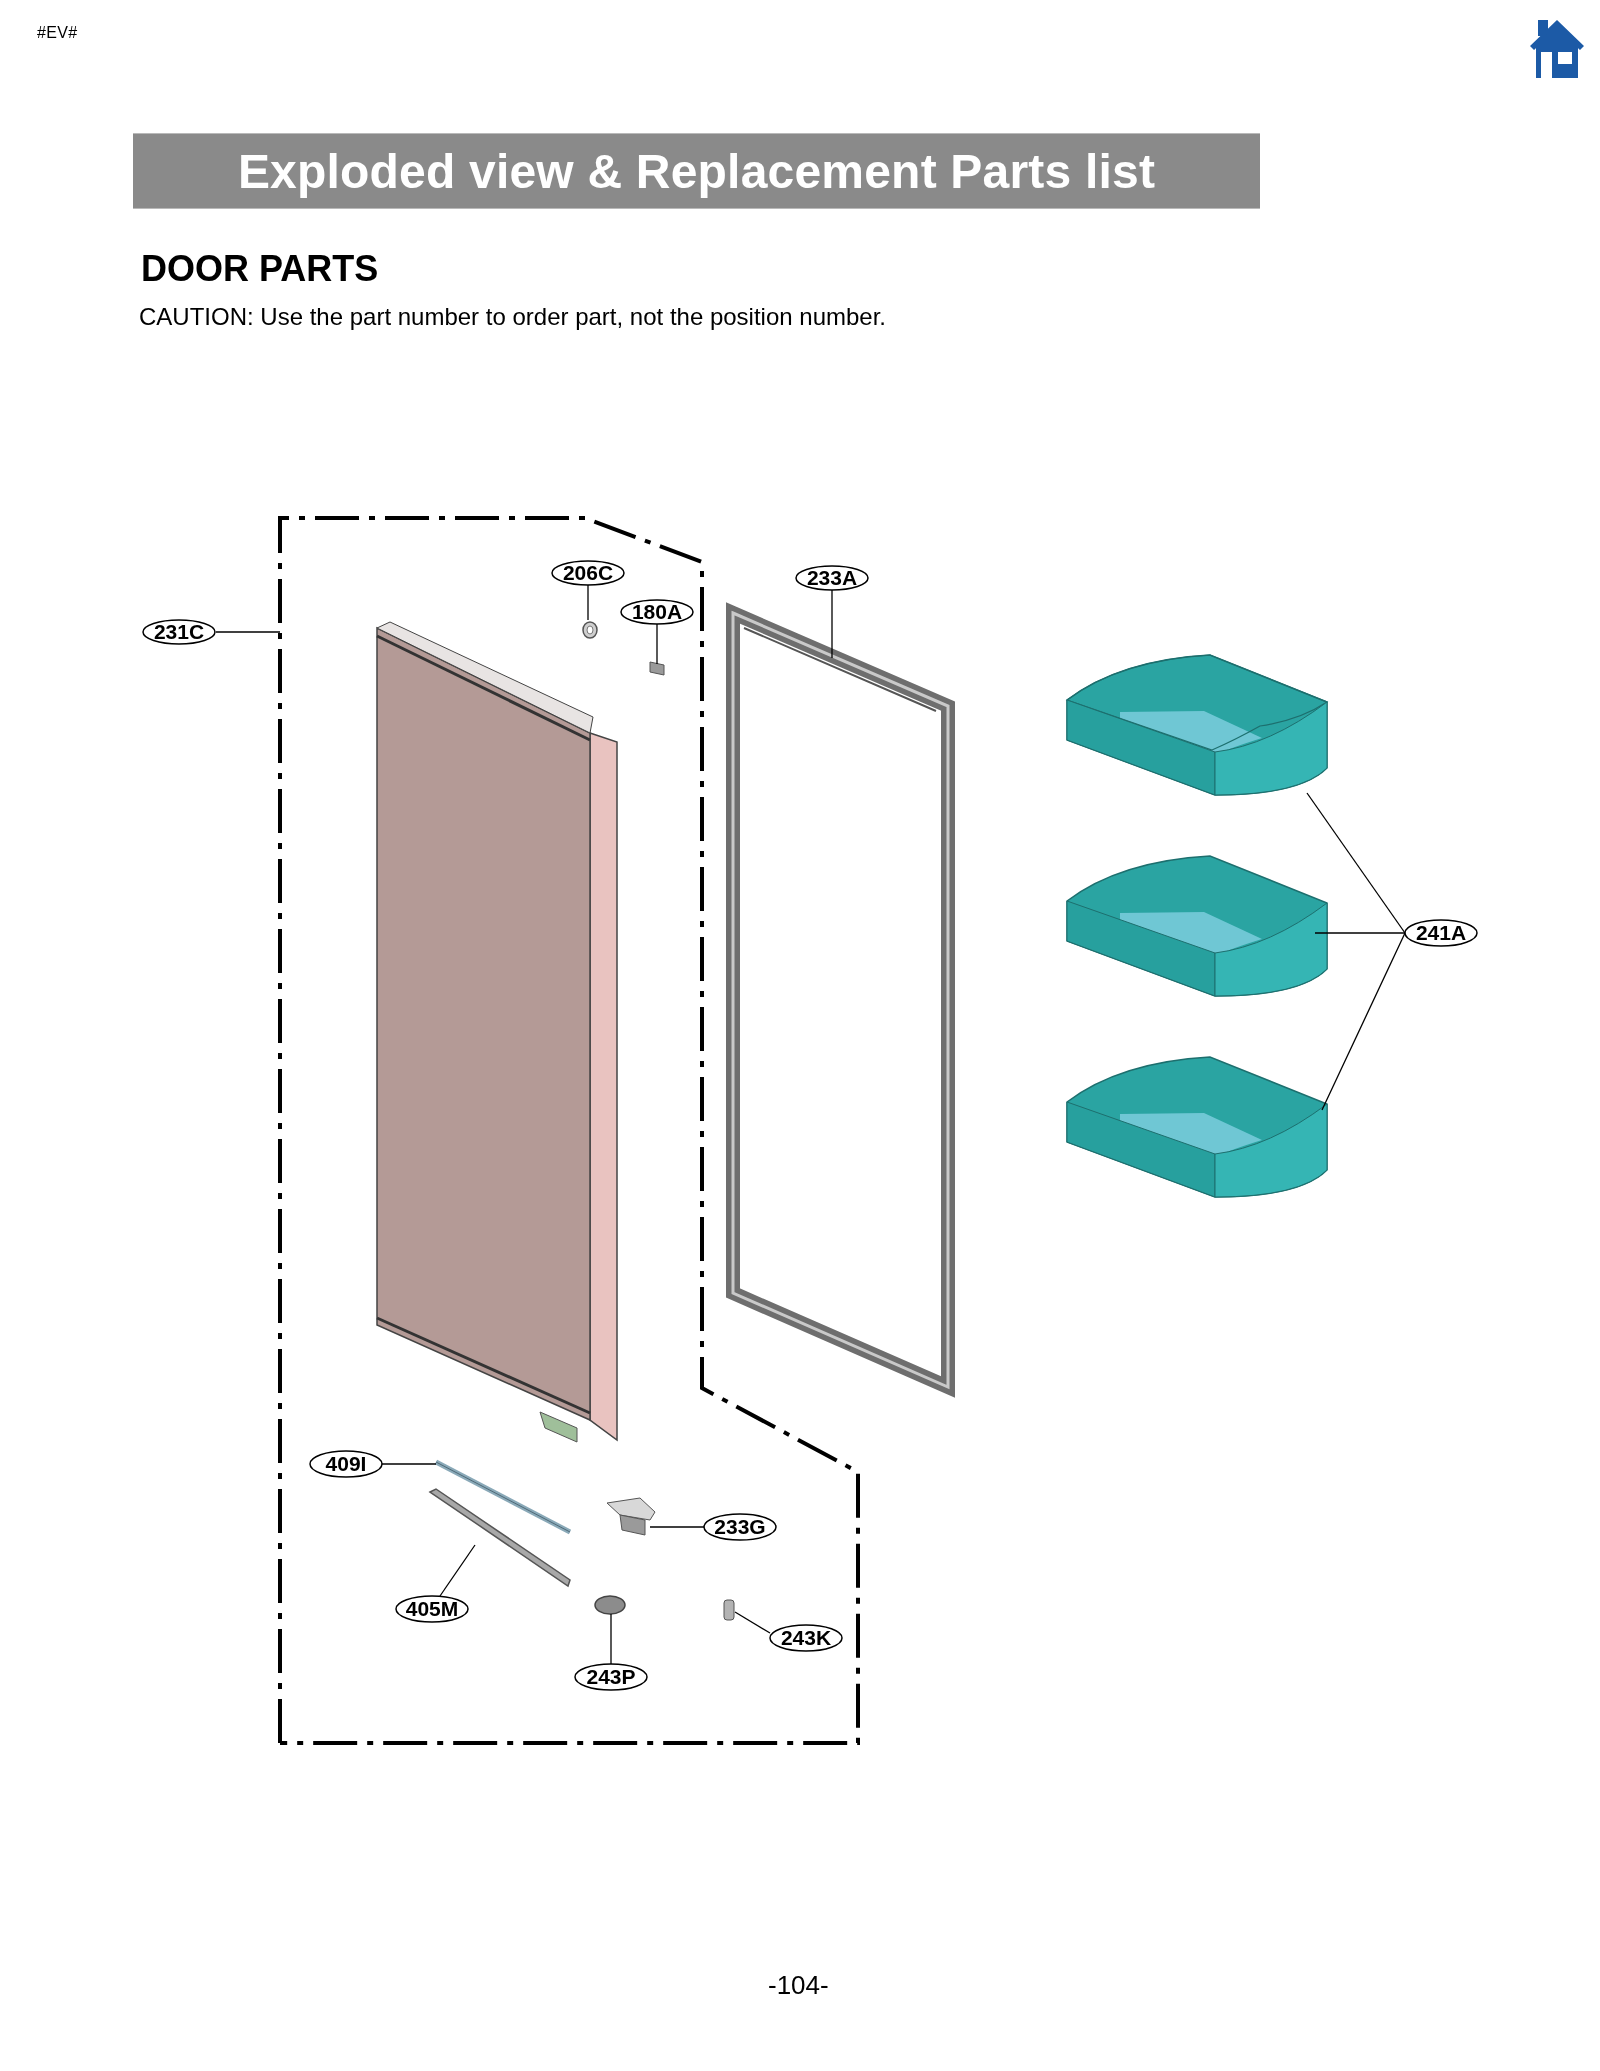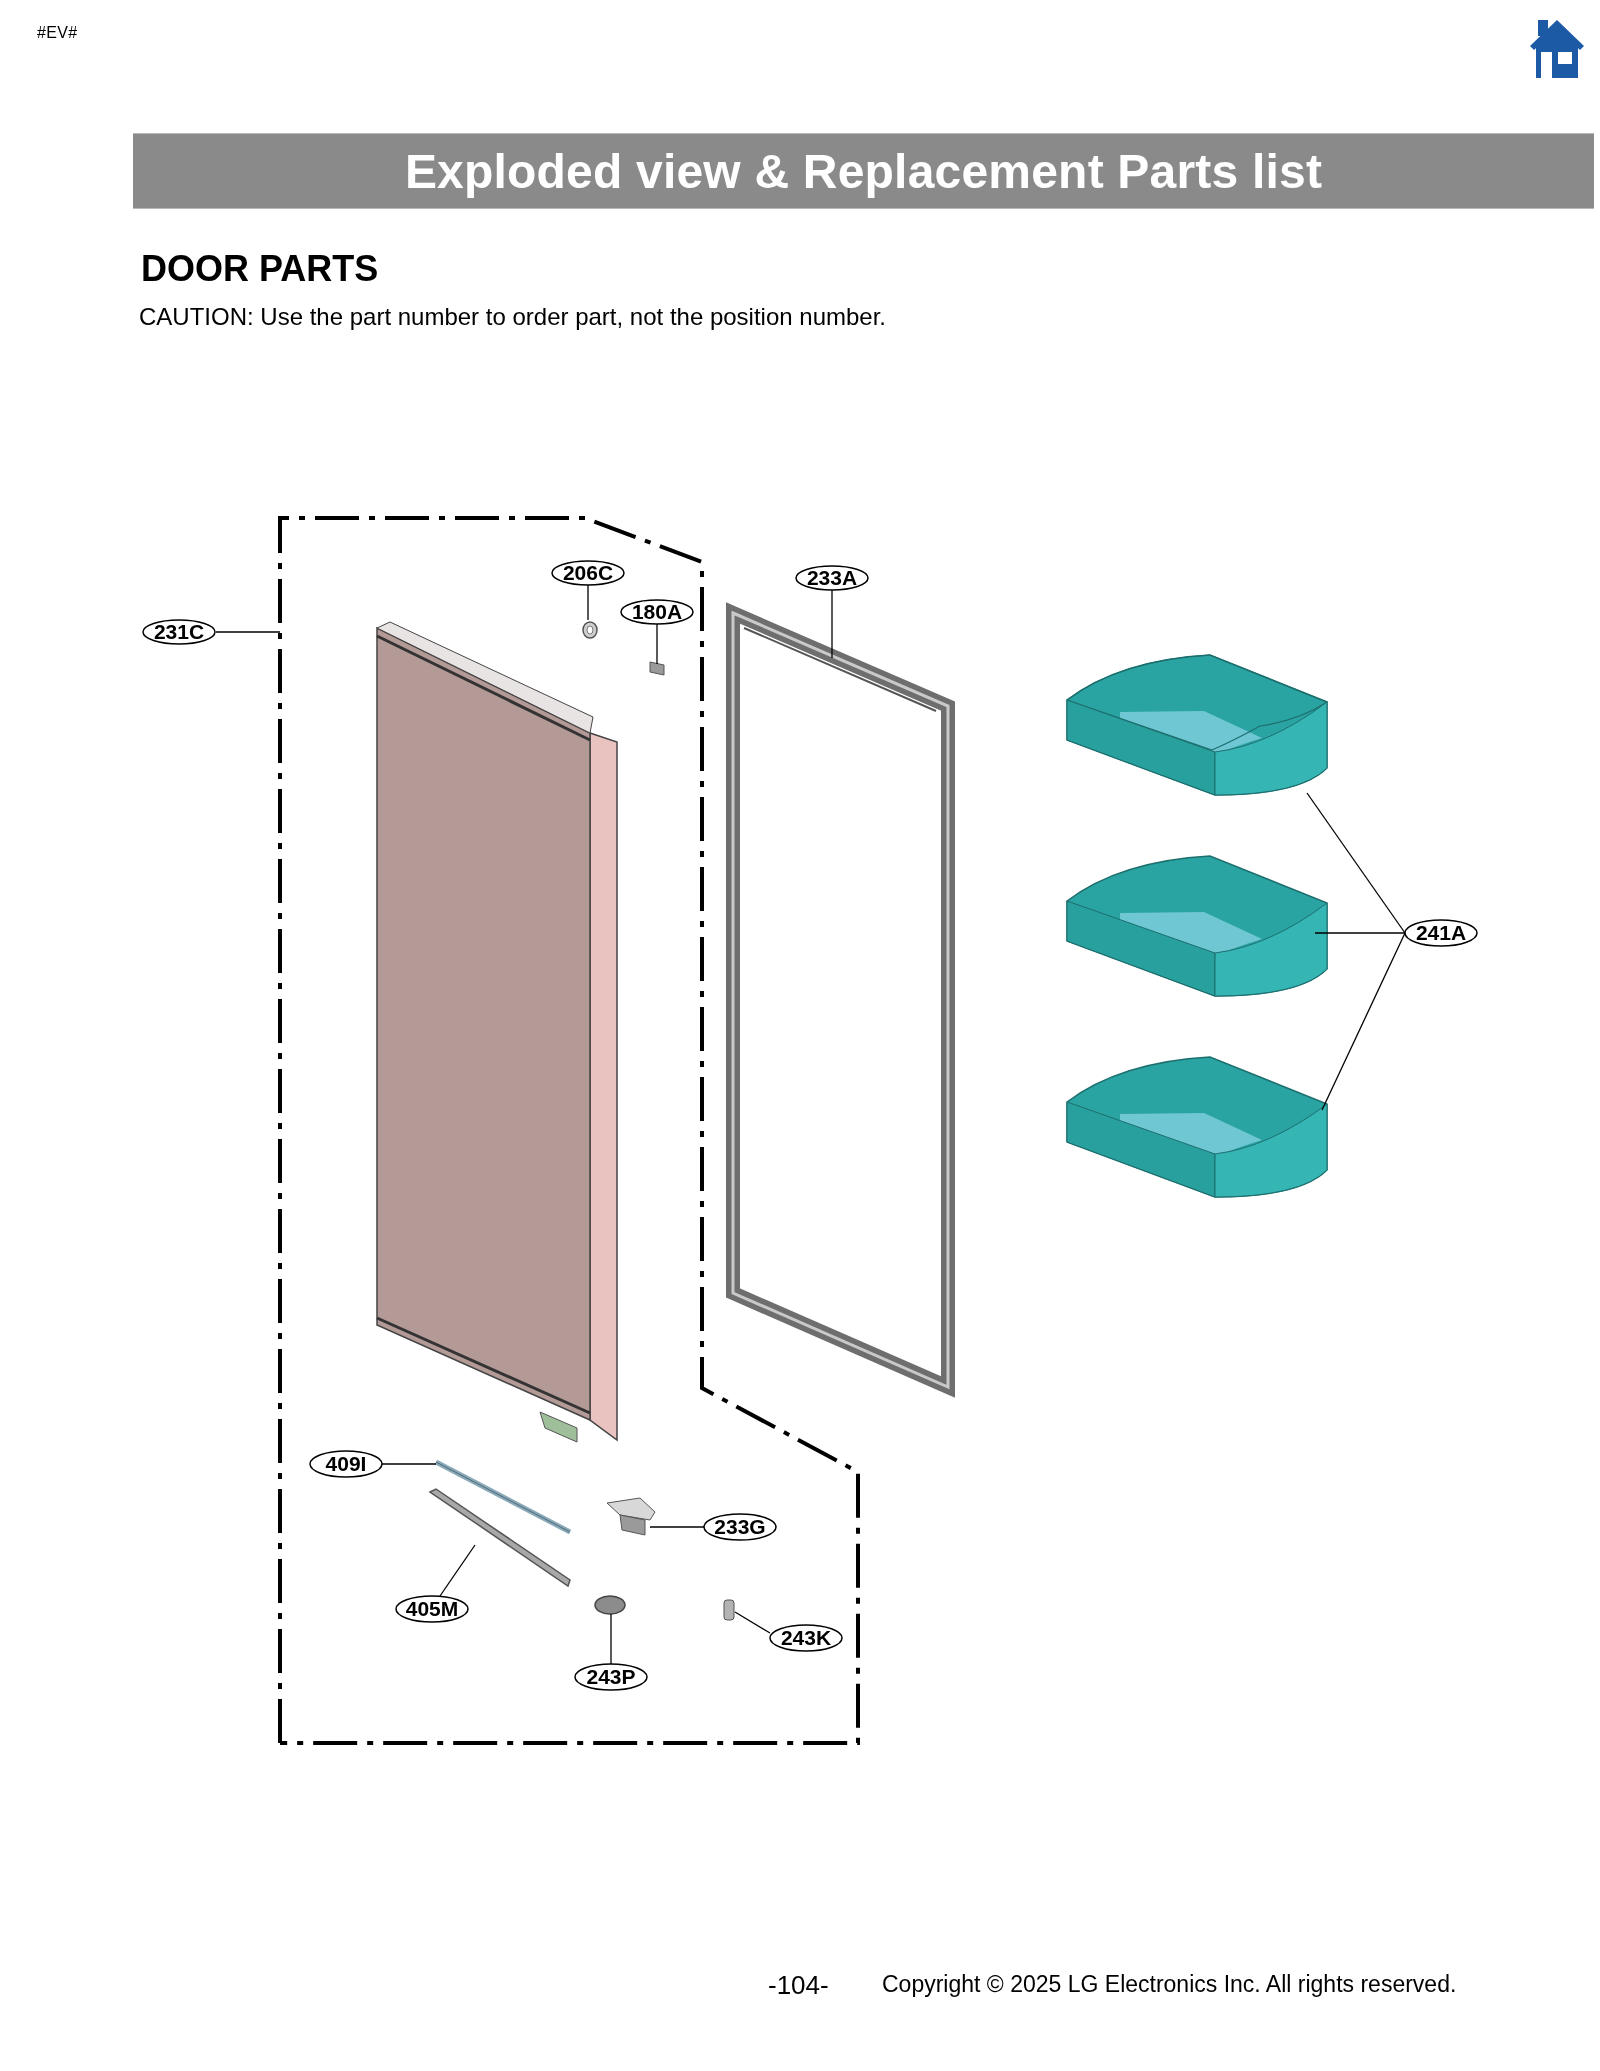--- a/index.html
+++ b/index.html
@@ -1,20 +1,20 @@
 <!DOCTYPE html>
 <html><head>
 <meta charset="utf-8">
 <style>
   html, body { margin: 0; padding: 0; background: #ffffff; }
   body { width: 1600px; height: 2071px; position: relative; overflow: hidden;
          font-family: "Liberation Sans", sans-serif; color: #000; }
   .tag { position: absolute; left: 37px; top: 24px; font-size: 16px; font-weight: normal; letter-spacing: 0.3px; }
   .home { position: absolute; left: 1530px; top: 16px; width: 54px; height: 64px; cursor: pointer; }
-  .banner { position: absolute; left: 133px; top: 133px; width: 1461px; height: 74px;
+  .banner { position: absolute; left: 133px; top: 133px; width: 1127px; height: 74px;
             background: #8a8a8a; border-top: 1px solid #b9b9b9; border-bottom: 1px solid #b9b9b9;
             display: flex; align-items: center; justify-content: center; }
   .banner h1 { margin: 0; color: #fff; font-size: 48px; font-weight: bold; letter-spacing: 0.2px; }
   .section-title { position: absolute; left: 133px; top: 240px; margin: 8px; font-size: 36px; font-weight: bold; }
   .caution { position: absolute; left: 139px; top: 303px; font-size: 24px; }
   .diagram { position: absolute; left: 0; top: 0; width: 1600px; height: 2071px; }
   .callout-text { font-family: "Liberation Sans", sans-serif; font-weight: bold; font-size: 21px; }
   .page-num { position: absolute; left: 768px; top: 1970px; font-size: 26px; }
   .copyright { position: absolute; left: 882px; top: 1970px; font-size: 23px; line-height: 29px; }
 </style>
@@ -157,14 +157,13 @@
     <text class="callout-text" x="806" y="1645" text-anchor="middle">243K</text>
   </g>
   <g>
     <ellipse cx="611" cy="1677" rx="36" ry="13" fill="#fff" stroke="#000" stroke-width="1.5"></ellipse>
     <text class="callout-text" x="611" y="1684" text-anchor="middle">243P</text>
   </g>
 </svg>
 
 <div class="page-num">-104-</div>
 <div class="copyright">
-  <div>Copyright © 2025 LG Electronics Inc. All rights reserved.</div>
 </div>
 
 </body></html>

